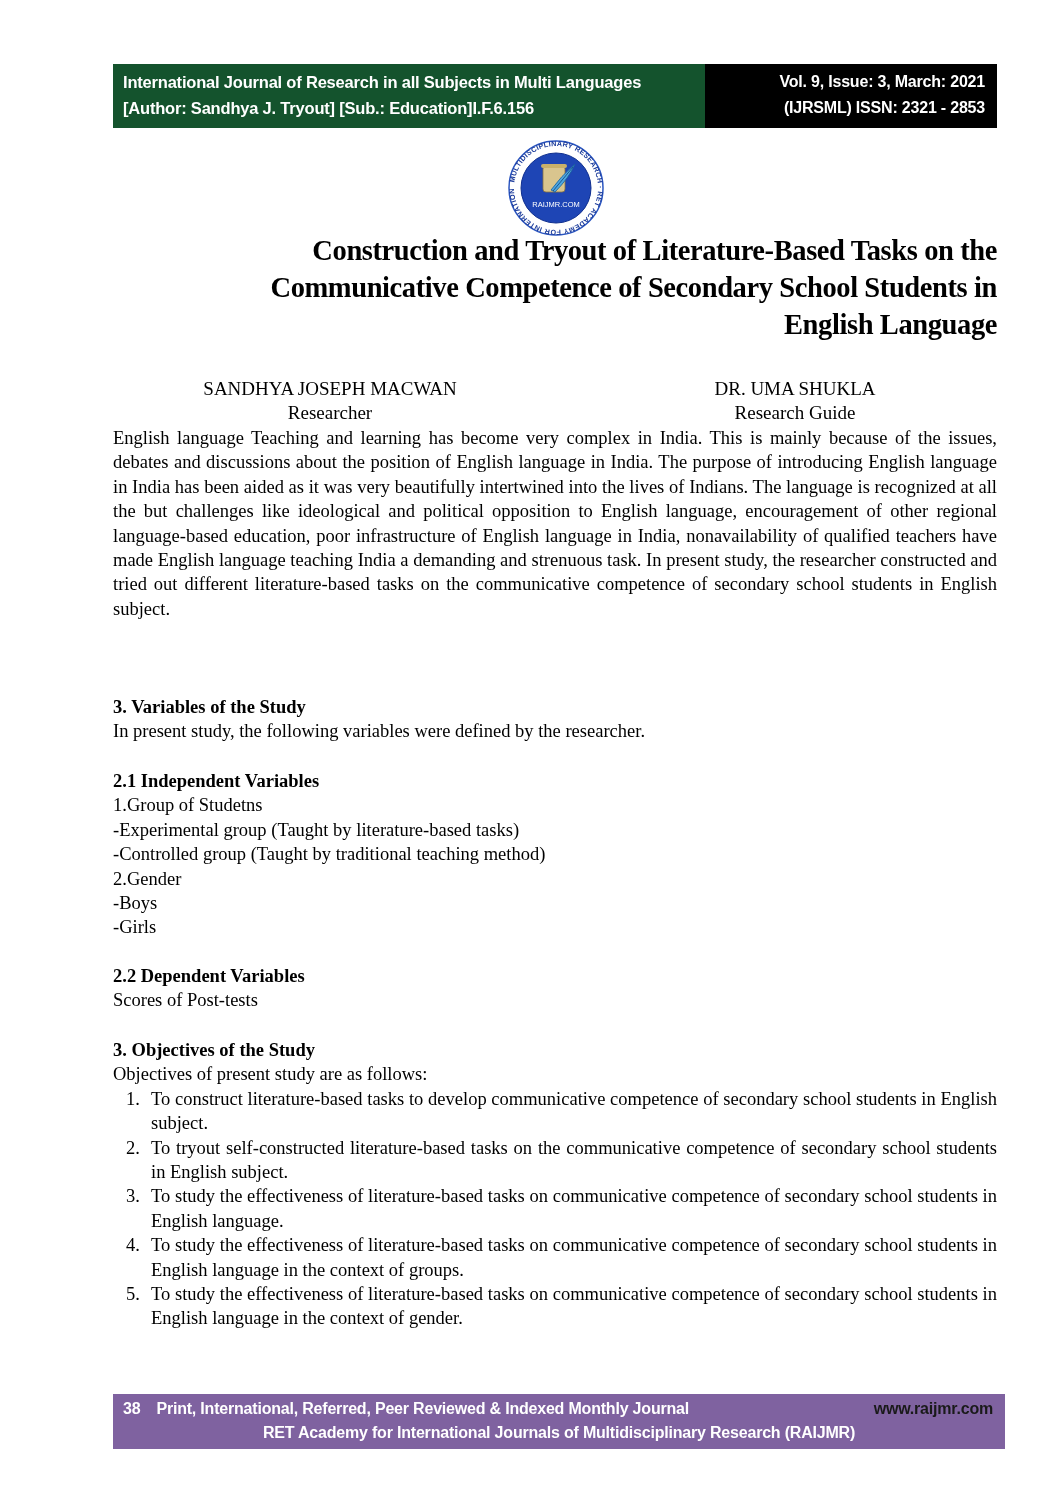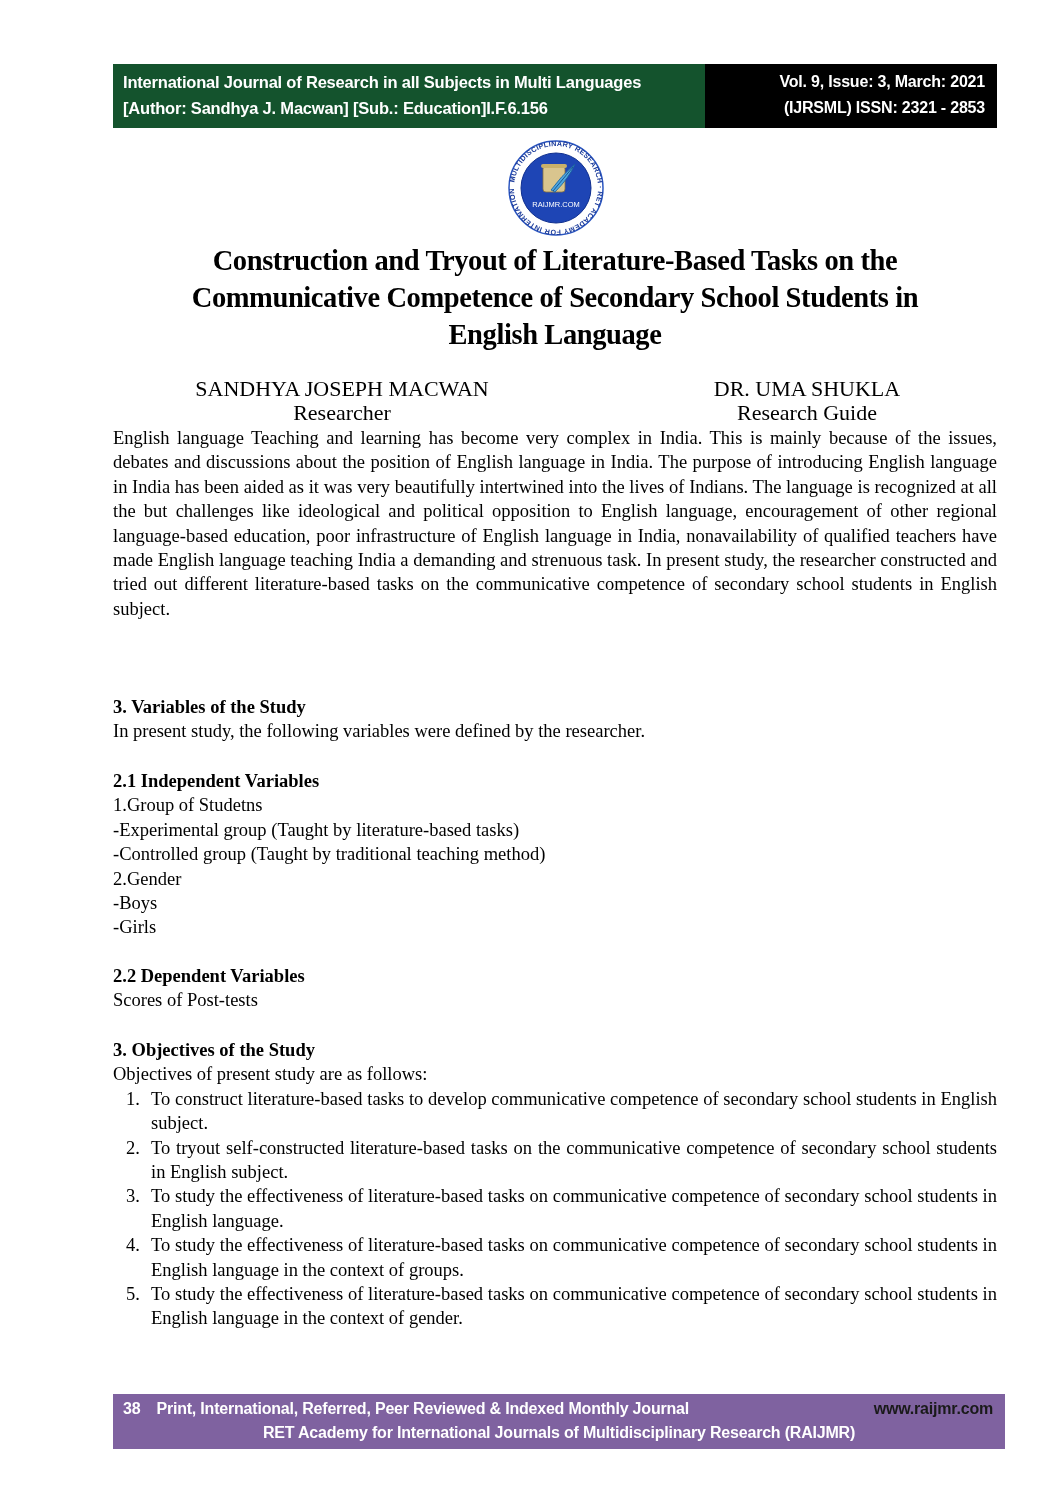--- a/index.html
+++ b/index.html
@@ -5,23 +5,23 @@
     * { box-sizing: border-box; margin: 0; padding: 0; }
     html, body { width: 1058px; height: 1497px; background: #ffffff; }
     body { position: relative; font-family: "Liberation Serif", "DejaVu Serif", serif; color: #000; overflow: hidden; }
 
     .header { position: absolute; left: 113px; top: 64px; width: 884px; height: 64px; display: flex; }
     .header-left { background: #14532d; width: 592px; height: 100%; padding: 5px 0 0 10px; color: #ffffff; font-family: "Liberation Sans", "DejaVu Sans", sans-serif; font-size: 16.5px; font-weight: bold; line-height: 26px; letter-spacing: -0.2px; }
     .header-right { background: #000000; flex: 1; height: 100%; padding: 5px 12px 0 0; color: #ffffff; text-align: right; font-family: "Liberation Sans", "DejaVu Sans", sans-serif; font-size: 16px; font-weight: bold; line-height: 26px; letter-spacing: -0.2px; }
 
     .logo { position: absolute; left: 503px; top: 138px; width: 106px; height: 100px; }
 
-    .title { position: absolute; left: 113px; top: 242px; width: 884px; text-align: center; font-weight: bold; font-size: 28.5px; line-height: 37px; letter-spacing: -0.4px; }
+    .title { position: absolute; left: 113px; top: 232px; width: 884px; text-align: right; font-weight: bold; font-size: 28.5px; line-height: 37px; letter-spacing: -0.4px; }
 
-    .authors { position: absolute; left: 127px; top: 377px; width: 884px; height: 50px; font-size: 22px; line-height: 24px; }
+    .authors { position: absolute; left: 115px; top: 377px; width: 884px; height: 50px; font-size: 19px; line-height: 24px; }
     .author { position: absolute; top: 0; text-align: center; }
     .author.a1 { left: 45px; width: 340px; }
     .author.a2 { left: 540px; width: 280px; }
 
     .body-text { position: absolute; left: 113px; width: 884px; font-size: 18.5px; line-height: 24.4px; }
     .h { font-weight: bold; }
     .just { text-align: justify; text-align-last: left; }
 
     .obj-list { list-style: none; }
     .obj-list li { position: relative; padding-left: 38px; text-align: justify; }
@@ -32,21 +32,21 @@
     .footer-row1 .page-num { color: #ffffff; margin-right: 16px; }
     .footer-row1 .site { position: absolute; right: 0; top: 0; color: #1a1a1a; }
     .footer-row2 { position: absolute; left: 0; top: 27px; width: 100%; text-align: center; }
   </style>
 </head>
 <body>
 
 <div class="header">
   <div class="header-left">
     <div>International Journal of Research in all Subjects in Multi Languages</div>
-    <div>[Author: Sandhya J. Macwan] [Sub.: Education]I.F.6.156</div>
+    <div>[Author: Sandhya J. Tryout] [Sub.: Education]I.F.6.156</div>
   </div>
   <div class="header-right">
     <div>Vol. 9, Issue: 3, March: 2021</div>
     <div>(IJRSML) ISSN: 2321 - 2853</div>
   </div>
 </div>
 
 <div class="logo">
   <svg width="106" height="100" viewBox="0 0 106 100">
     <defs>

